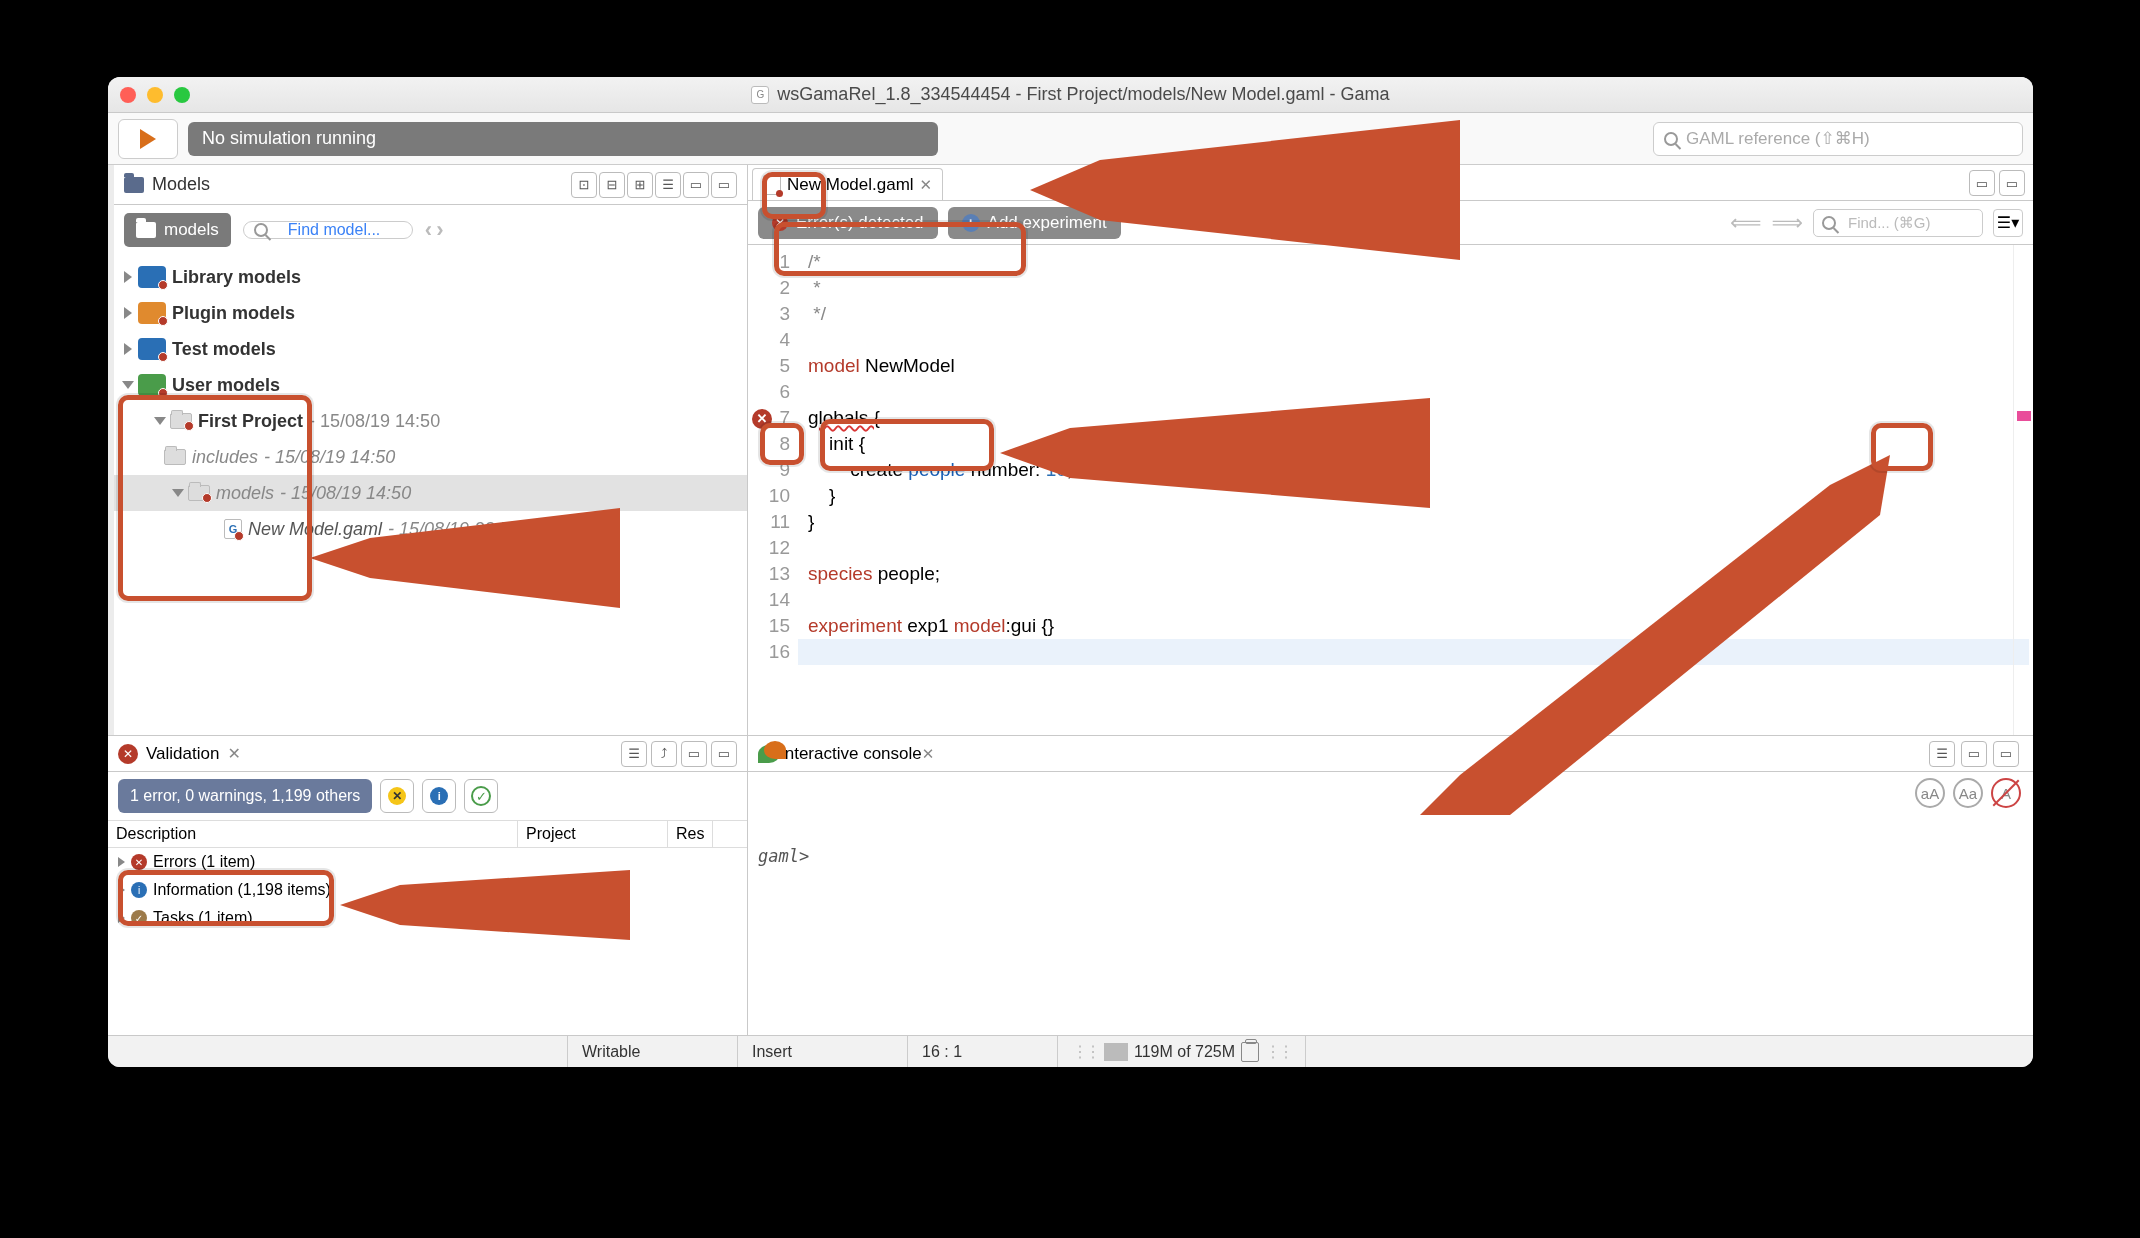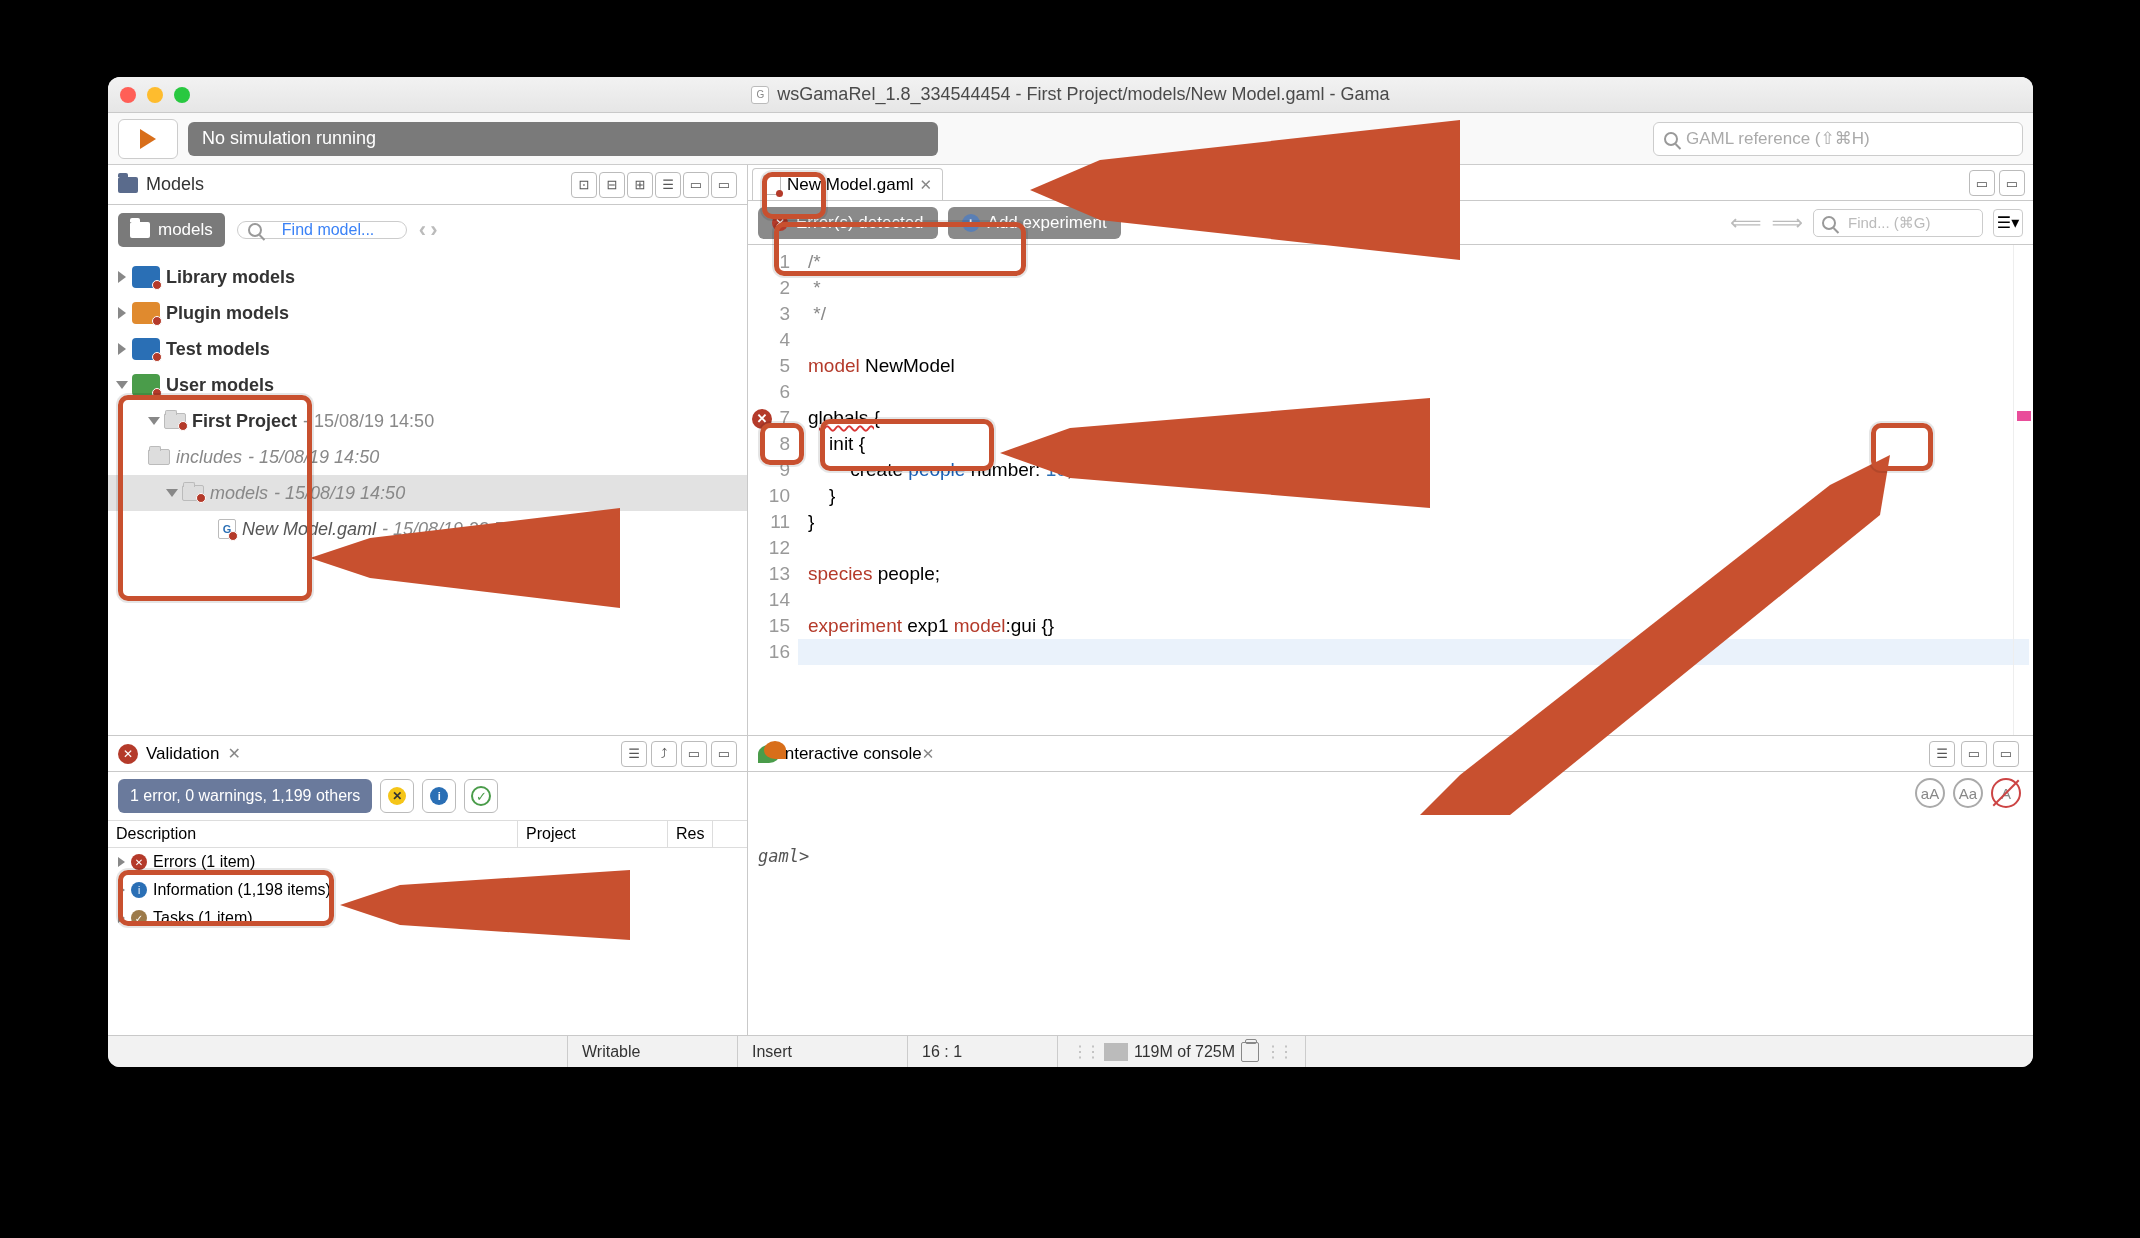--- a/index.html
+++ b/index.html
@@ -12,21 +12,21 @@
 .title { position: absolute; left: 0; right: 0; text-align: center; font-size: 18px; color: #4a4a4a; display: flex; justify-content: center; align-items: center; gap: 8px; }
 .apptiny { width: 18px; height: 18px; background: #fff; border: 1px solid #bbb; border-radius: 3px; display: inline-flex; align-items: center; justify-content: center; font-size: 10px; color: #888; }
 .toolbar { height: 52px; background: #f9f9f9; border-bottom: 1px solid #ccc; display: flex; align-items: center; padding: 0 10px; gap: 10px; }
 .playcard { width: 60px; height: 40px; background: #fff; border: 1px solid #ccc; border-radius: 6px; display: flex; align-items: center; justify-content: center; }
 .playtri { width:0; height:0; border-left: 16px solid #d86e1a; border-top: 10px solid transparent; border-bottom: 10px solid transparent; }
 .simbar { flex: 0 0 750px; height: 34px; background: #7a7a7a; border-radius: 6px; color: #fff; display: flex; align-items: center; padding: 0 14px; font-size: 18px; }
 .searchref { margin-left: auto; height: 34px; width: 370px; background: #fff; border: 1px solid #ccc; border-radius: 6px; display: flex; align-items: center; padding: 0 10px; gap: 8px; color: #aaa; font-size: 17px; }
 .mag { width: 14px; height: 14px; border: 2px solid #999; border-radius: 50%; position: relative; }
 .mag:after { content:""; position:absolute; width: 2px; height: 7px; background: #999; bottom:-6px; right:-3px; transform: rotate(-45deg); }
 .workspace { display: grid; grid-template-columns: 640px 1fr; grid-template-rows: 570px 1fr 32px; height: calc(990px - 36px - 52px); }
-.left-panel { grid-column:1; grid-row:1; background: #fff; border-right:1px solid #c9c9c9; display:flex; flex-direction:column; }
+.left-panel { grid-column:1; grid-row:1; background: #fff; border-right:1px solid #c9c9c9; display:flex; flex-direction:column;margin-left:6px; }
 .panel-hdr { height: 40px; border-bottom: 1px solid #c9c9c9; display:flex; align-items:center; padding: 0 10px; gap: 8px; }
 .folder-icon { width: 20px; height: 16px; background: #5a6b8c; border-radius: 2px; position: relative; }
 .folder-icon:before { content:""; position:absolute; top:-4px; left:0; width:10px; height:4px; background:#5a6b8c; border-radius:2px 2px 0 0; }
 .panel-title { font-size: 18px; color: #333; }
 .panel-tools { margin-left:auto; display:flex; gap:2px; }
 .pt { width:26px; height:26px; border:1px solid #bbb; background:#fff; border-radius:4px; display:flex; align-items:center; justify-content:center; font-size:13px; color:#555; }
 .panel-sub { height: 50px; display:flex; align-items:center; padding: 0 10px; gap: 12px; }
 .chip { height:34px; background:#7a7a7a; color:#fff; border-radius:5px; display:flex; align-items:center; padding:0 12px; gap:8px; font-size:17px; }
 .chip .folder-icon { background:#fff; } .chip .folder-icon:before { background:#fff; }
 .findm { flex:1; height: 18px; border:1px solid #ccc; border-radius:15px; background:#fff; display:flex; align-items:center; padding:0 10px; gap:20px; color:#3b82f6; font-size:16px; max-width:170px; }
@@ -189,21 +189,21 @@
           <div class="twisty open"></div>
           <div class="badge b-user"></div>
           <span class="tlabel">User models</span>
         </div>
         <div class="trow" style="padding-left:42px">
           <div class="twisty open"></div>
           <div class="tfolder err"></div>
           <span class="tlabel">First Project</span>
           <span class="tlabel gray">- 15/08/19 14:50</span>
         </div>
-        <div class="trow" style="padding-left:40px">
+        <div class="trow" style="padding-left:50px">
           <div class="tfolder"></div>
           <span class="tlabel gray" style="font-style:italic">includes</span>
           <span class="tlabel gray" style="font-style:italic">- 15/08/19 14:50</span>
         </div>
         <div class="trow selected" style="padding-left:60px">
           <div class="twisty open"></div>
           <div class="tfolder err"></div>
           <span class="tlabel gray" style="font-style:italic">models</span>
           <span class="tlabel gray" style="font-style:italic">- 15/08/19 14:50</span>
         </div>

